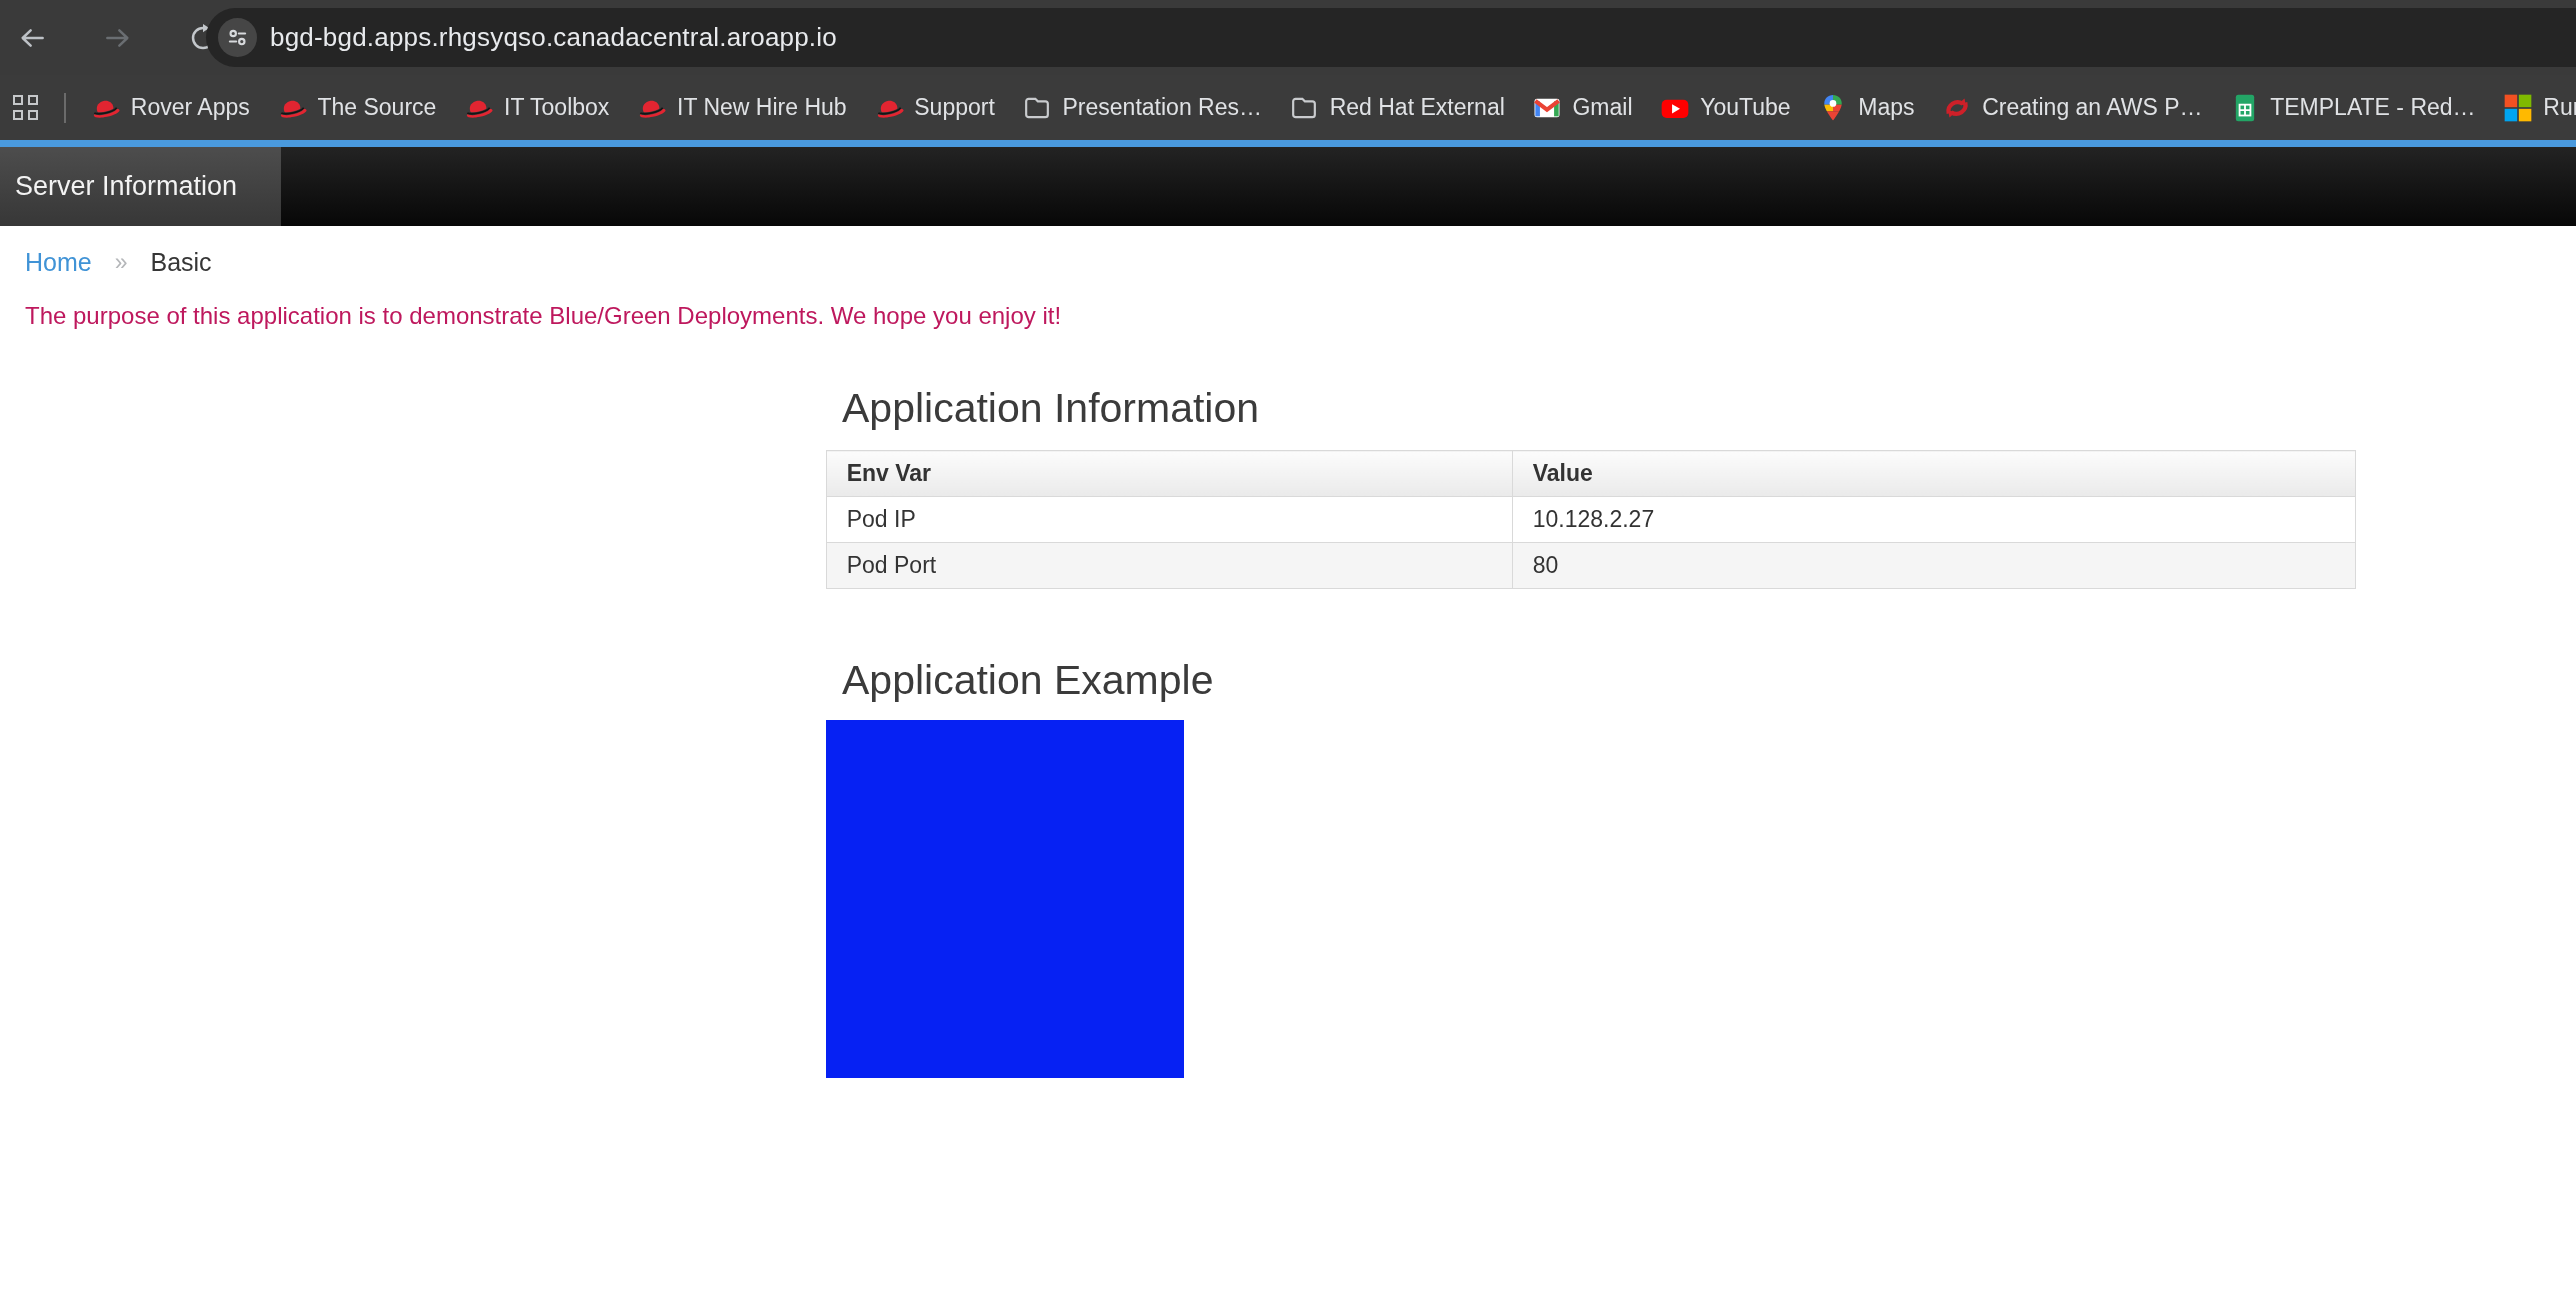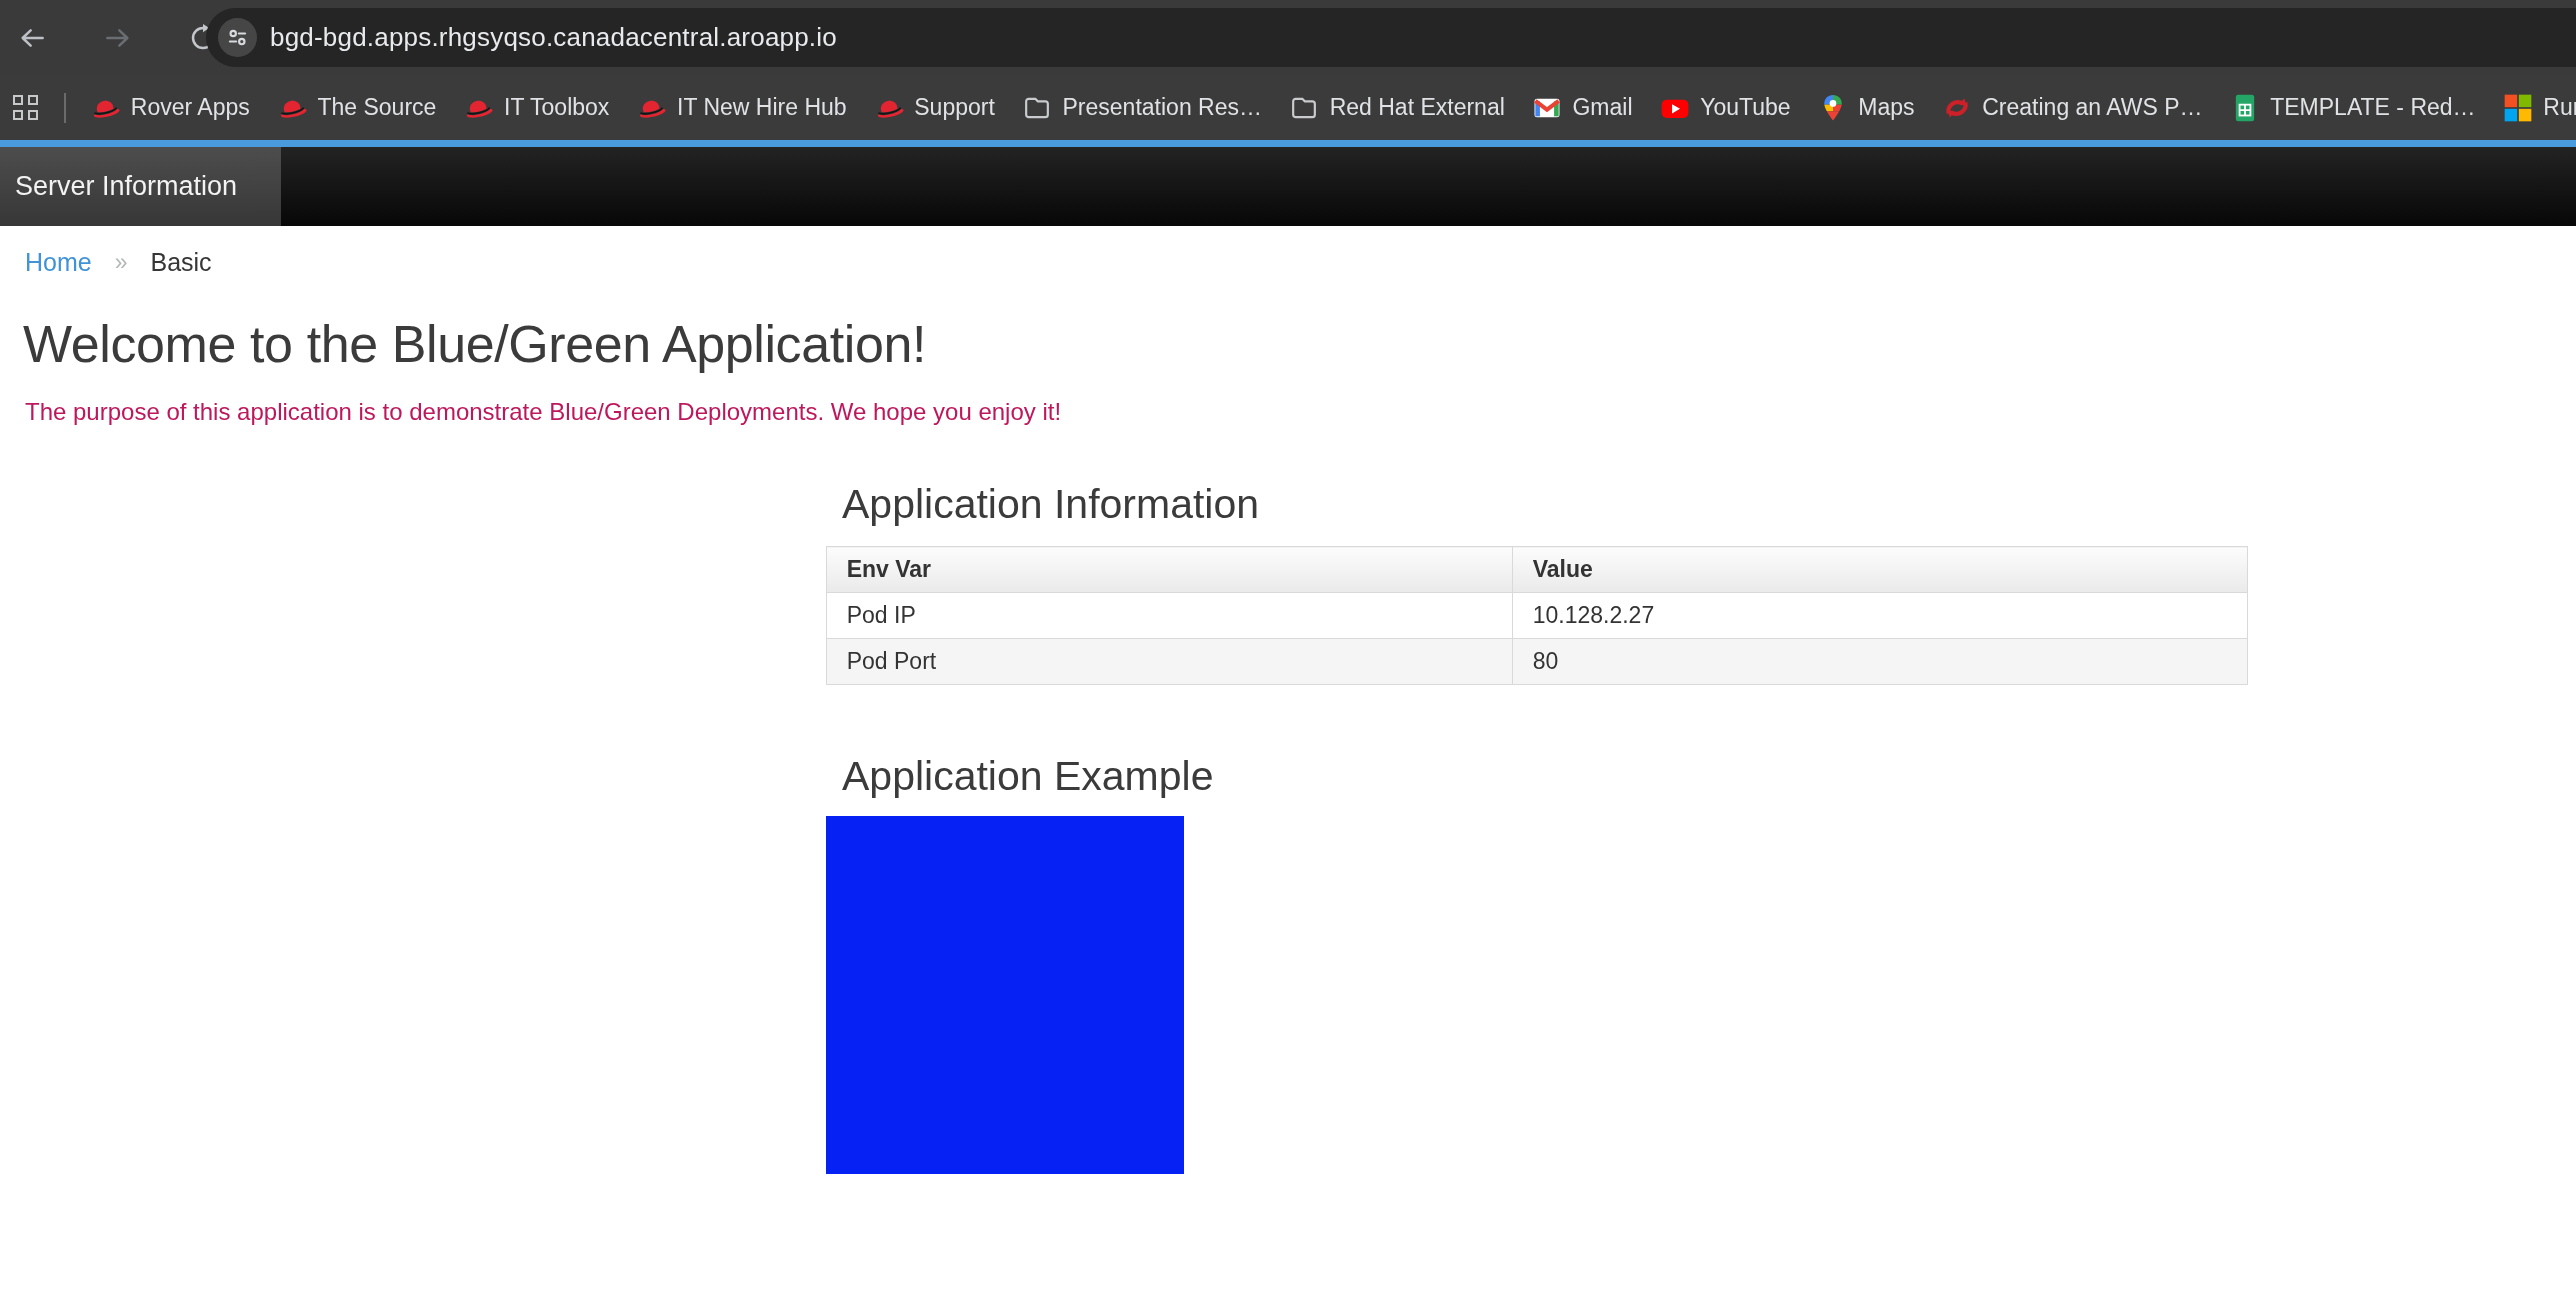--- a/index.html
+++ b/index.html
@@ -38,21 +38,21 @@
   .crumb-current { color:#363636; }
 
   h1.welcome { margin:39px 0 0 23px; font-size:52px; line-height:57px; font-weight:300; color:#3b3b3b; letter-spacing:-0.4px; }
   .subtitle { margin:25px 0 0 25px; font-size:24px; color:#be185d; }
 
   .app-col { margin-left:826px; width:1530px; }
   .section-title { font-size:41px; line-height:46px; font-weight:300; color:#3b3b3b; margin:16px; }
   .title-info { margin-top:55px; }
   .title-example { margin-top:68px; }
 
-  table.info-table { margin-top:19.7px; width:1422px; border-collapse:collapse; border:0.9px solid #c9c9c9; }
+  table.info-table { margin-top:19.7px; width:1530px; border-collapse:collapse; border:0.9px solid #c9c9c9; }
   .info-table th, .info-table td { border:0.9px solid #d9d9d9; height:46px; padding:0 0 0 19.7px; font-size:23px; color:#333; text-align:left; vertical-align:middle; }
   .info-table th { font-weight:bold; background:linear-gradient(#fcfcfc,#eaeaea); }
   .info-table col.c1 { width:686px; }
   .info-table tr.striped td { background:#f5f5f5; }
 
   .example-box { margin-top:17px; width:358px; height:358px; background:#0621f3; }
 </style>
 </head>
 <body>
 
@@ -224,21 +224,20 @@
   </div>
 </div>
 
 <div class="content">
   <div class="breadcrumb">
     <a class="crumb-home">Home</a>
     <span class="crumb-sep">»</span>
     <span class="crumb-current">Basic</span>
   </div>
 
-  <h1 class="welcome">Welcome to the Blue/Green Application!</h1>
   <p class="subtitle">The purpose of this application is to demonstrate Blue/Green Deployments. We hope you enjoy it!</p>
 
   <div class="app-col">
     <h2 class="section-title title-info">Application Information</h2>
 
     <table class="info-table">
       <colgroup>
           <col class="c1">
           <col>
         </colgroup>

